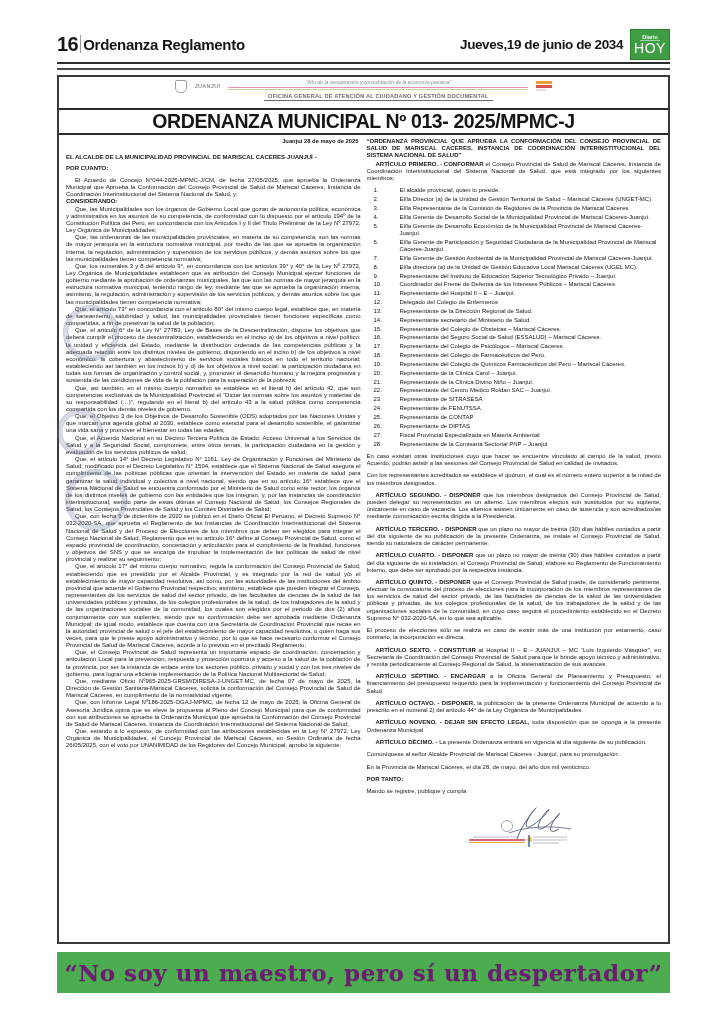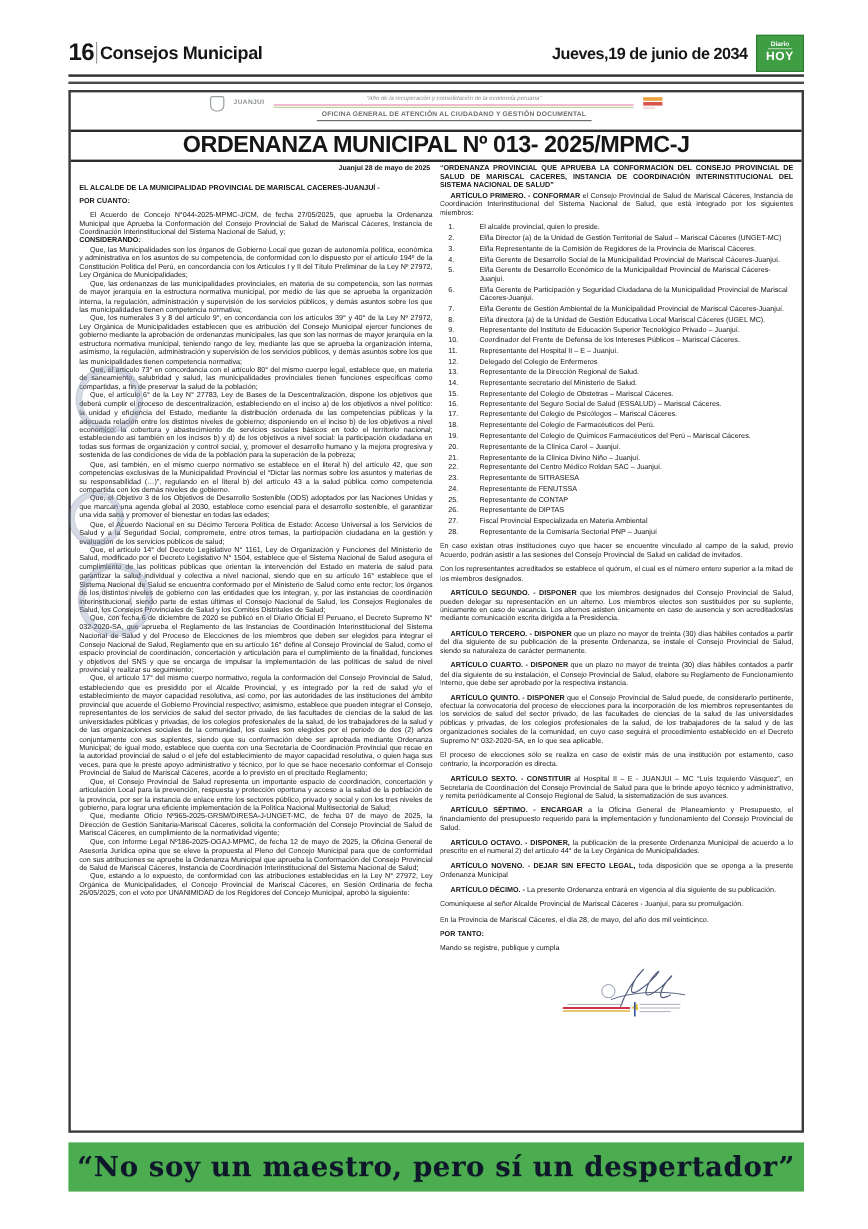--- a/index.html
+++ b/index.html
@@ -14,21 +14,21 @@
   .np-left{ display:flex; align-items:center; gap:2px; }
   .np-num{ font-size:20px; font-weight:bold; letter-spacing:-.5px; }
   .np-divider{ width:1px; height:18px; background:#9a9a9a; }
   .np-sec{ font-size:15px; font-weight:bold; letter-spacing:-.3px; }
   .np-right{ display:flex; align-items:center; gap:7px; }
   .np-date{ font-size:13.5px; font-weight:bold; letter-spacing:-.4px; }
   .hoy-logo{ width:40px; height:31px; background:#3f9d44; border:1px solid #2e7d33;
     display:flex; flex-direction:column; align-items:center; justify-content:center; }
   .hoy-top{ font-size:5.5px; font-weight:bold; color:#fff; line-height:6px;
     border-bottom:.5px solid #ffffff88; padding:0 2px; }
-  .hoy-main{ font-size:10px; font-weight:bold; color:#fff; line-height:14px; letter-spacing:.5px; }
+  .hoy-main{ font-size:14px; font-weight:normal; color:#fff; line-height:14px; letter-spacing:.5px; }
   .np-rule{ position:absolute; left:57px; right:53px; height:0; border-top:2.5px solid #2d2d2d; }
   .np-rule.r1{ top:62px; } .np-rule.r2{ top:68px; border-top-width:2px; border-top-color:#4a4a4a; }
   
   .doc{ position:absolute; left:57px; right:53px; top:75px; bottom:80px;
     border:2px solid #3a3a3a; padding:0 7px 4px 7px; background:#fff; }
   
   .letterhead{ height:30px; display:flex; align-items:flex-start; justify-content:center;
     gap:8px; padding-top:2px; position:relative; }
   .lh-crest{ width:12px; height:13px; border:1px solid #9aa39a; border-radius:2px 2px 5px 5px; margin-top:1px; }
   .lh-org{ font-size:5.5px; color:#8b938b; font-weight:bold; margin-top:4px; letter-spacing:.3px; }
@@ -69,31 +69,31 @@
     pointer-events:none; }
   .seal.s1{ left:4px;  top:228px; width:56px; height:56px; transform:rotate(-8deg); }
   .seal.s2{ left:-2px; top:332px; width:46px; height:46px; transform:rotate(12deg); }
   .seal.s3{ left:6px;  top:392px; width:62px; height:62px; }
   .seal.s3::after{ content:""; position:absolute; inset:16px; border:1.2px solid rgba(96,112,150,.3); border-radius:50%; }
   
   .signature{ margin-top:4px; height:52px; position:relative; display:flex; justify-content:center; }
   
   .banner{ position:absolute; left:57px; right:53px; top:952px; height:41px; background:#4cad50;
     display:flex; align-items:center; justify-content:center; }
-  .banner span{ font-family:"DejaVu Serif", serif; font-weight:bold; font-size:23px; color:#0f172a;
+  .banner span{ font-family:"DejaVu Serif", serif; font-weight:bold; font-size:23px; color:#701a75;
     letter-spacing:.5px; text-shadow:0 1px 0 rgba(0,0,0,.15); }
 </style>
 </head>
 <body>
 
 <header class="np-header">
   <div class="np-left">
     <span class="np-num">16</span>
     <span class="np-divider"></span>
-    <span class="np-sec">Consejos Municipal</span>
+    <span class="np-sec">Ordenanza Reglamento</span>
   </div>
   <div class="np-right">
     <span class="np-date">Jueves,19 de junio de 2034</span>
     <div class="hoy-logo">
       <span class="hoy-top">Diario</span>
       <span class="hoy-main">HOY</span>
     </div>
   </div>
 </header>
 <div class="np-rule r1"></div>

